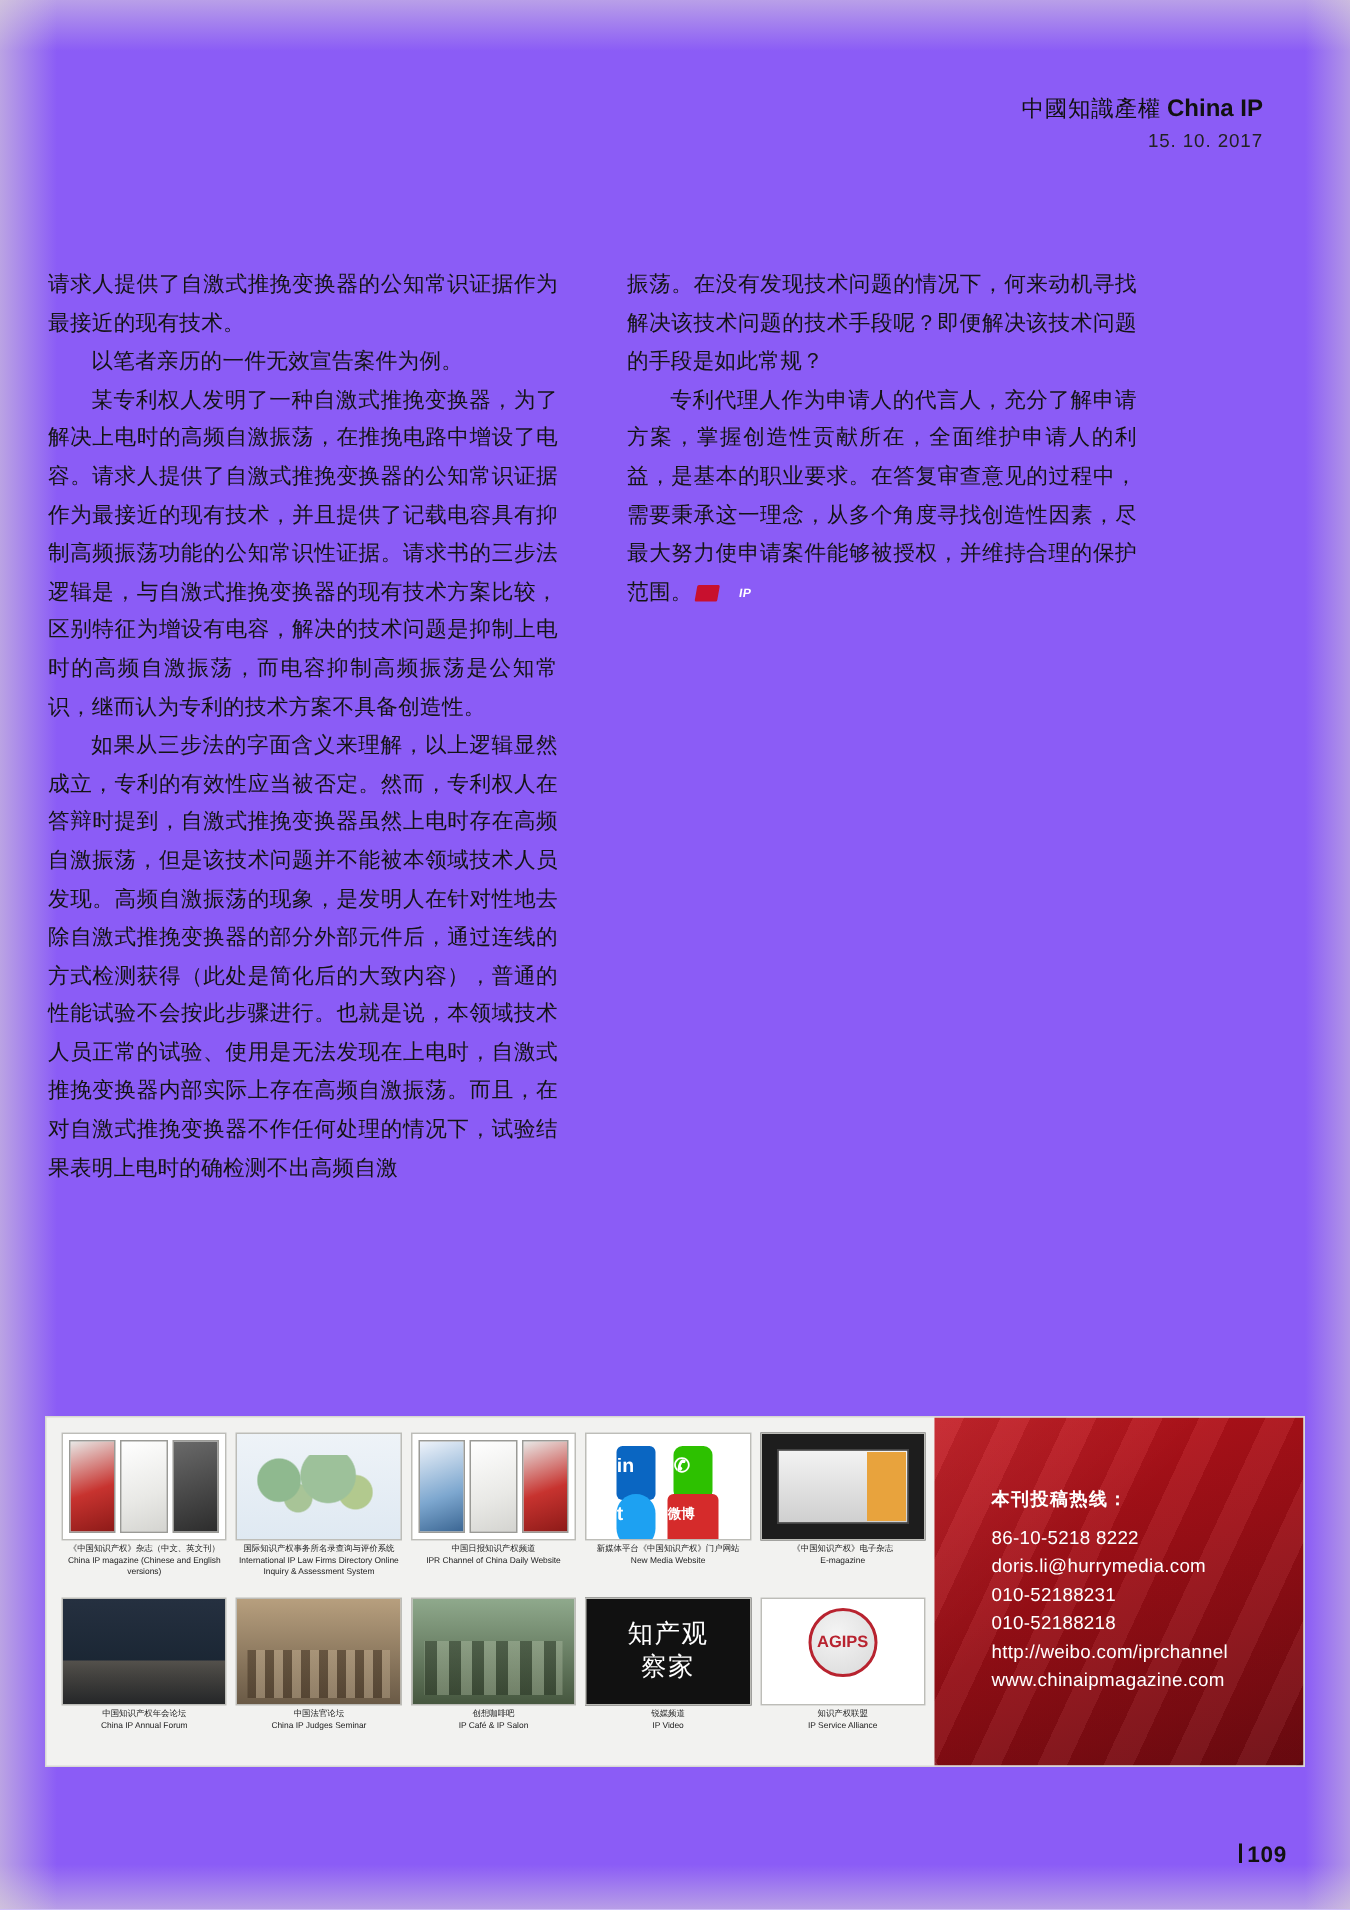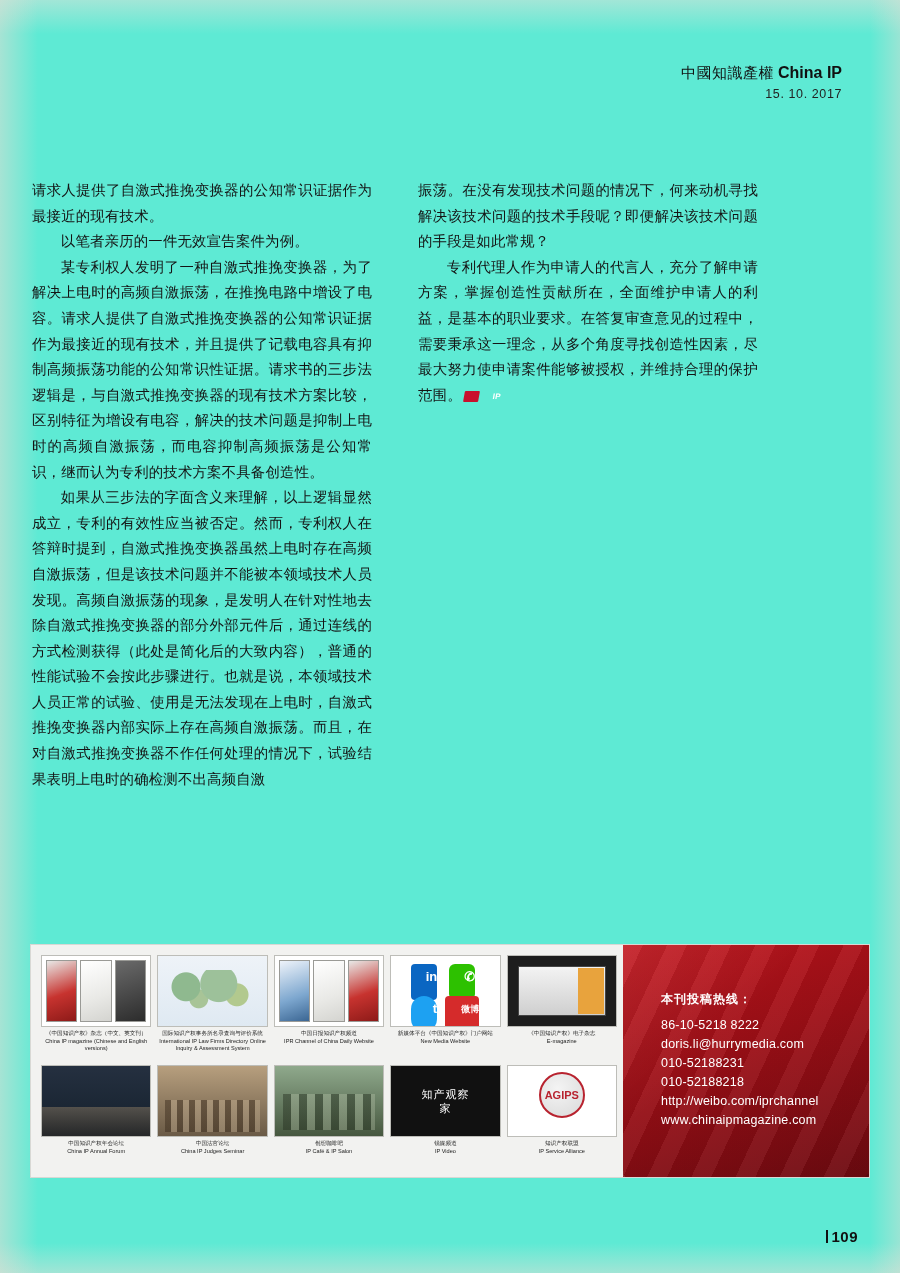--- a/index.html
+++ b/index.html
@@ -4,21 +4,21 @@
 <style>
   html, body {
     margin: 0;
     padding: 0;
     background: #ffffff;
   }
   .page {
     position: relative;
     width: 900px;
     height: 1273px;
-    background: #5eead4;
+    background: #8b5cf6;
     overflow: hidden;
     font-family: "Liberation Serif", serif;
     color: #1a1a1a;
   }
   
   .paper-tint {
     position: absolute;
     inset: 0;
     background:
       linear-gradient(90deg, rgba(226,222,212,0.55) 0px, rgba(255,255,255,0) 38px),
@@ -168,21 +168,21 @@
   }
   .thumb.social .sn {
     position: absolute;
     width: 26px; height: 36px;
     border-radius: 4px;
     font-family: "Liberation Sans", sans-serif;
     color: #fff;
     font-size: 13px;
     font-weight: bold;
     line-height: 26px;
-    text-align: right;
+    text-align: left;
   }
   .thumb.social .sn.li { background: #0a66c2; left: 20px; top: 8px; }
   .thumb.social .sn.wx { background: #2dc100; left: 58px; top: 8px; border-radius: 6px; }
   .thumb.social .sn.tw { background: #1da1f2; left: 20px; top: 40px; border-radius: 13px; }
   .thumb.social .sn.wb { background: #d52b2b; left: 54px; top: 40px; width: 34px; font-size: 9px; line-height: 26px; }
   .thumb.dev { background: #1d1d1d; }
   .thumb.dev .screen {
     position: absolute;
     left: 10px; top: 10px; right: 10px; bottom: 10px;
     background: linear-gradient(180deg,#f3f3f3 0%, #cfcfcf 100%);
@@ -206,21 +206,21 @@
   }
   .thumb.photo-cafe { background: linear-gradient(180deg,#8fa98c 0%, #46573f 100%); }
   .thumb.photo-cafe::after {
     content:"";
     position:absolute; left:8%; right:8%; top:40%; bottom:8%;
     background: repeating-linear-gradient(90deg, rgba(35,45,30,0.45) 0 8px, rgba(200,210,185,0.3) 8px 16px);
   }
   .thumb.video { background: #111; }
   .thumb.video .logo {
     position: absolute; left: 50%; top: 50%; transform: translate(-50%,-50%);
-    color: #fff; font-size: 11px; font-family: Liberation Sans, sans-serif;
+    color: #fff; font-size: 17px; font-family: Liberation Sans, sans-serif;
     letter-spacing: 1px; text-align: center; line-height: 1.3;
   }
   .thumb.alliance { background: #ffffff; padding-left: 12px; }
   .thumb.alliance .badge {
     position: absolute; left: 50%; top: 42%; transform: translate(-50%,-50%);
     width: 42px; height: 42px; border-radius: 50%;
     background: radial-gradient(circle at 40% 35%, #f4f4f4, #d9d9d9);
     border: 2px solid #b8232f;
     color: #b8232f; font-family: "Liberation Sans", sans-serif;
     font-size: 11px; font-weight: bold; line-height: 42px; text-align: center;

